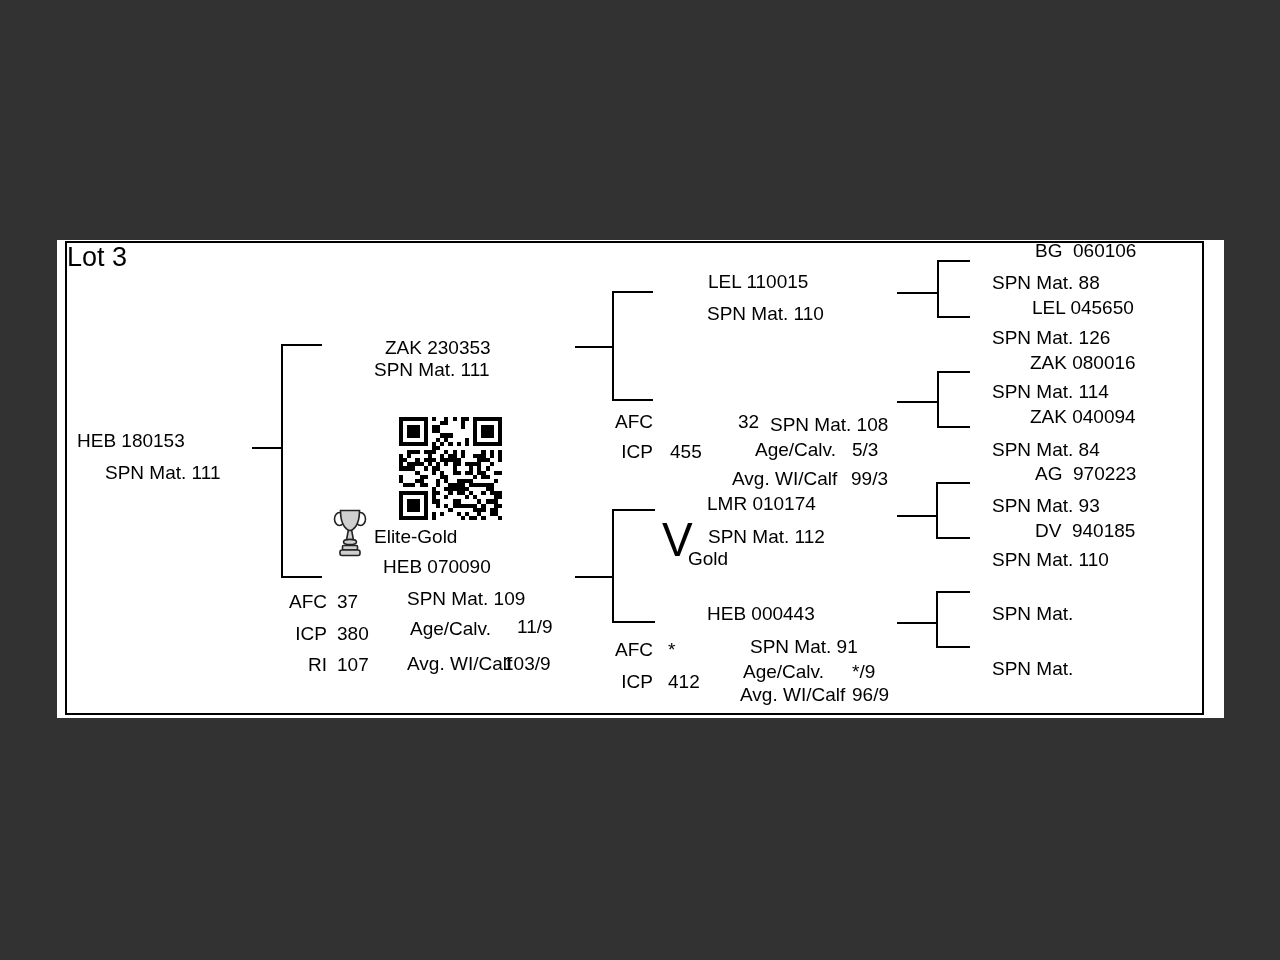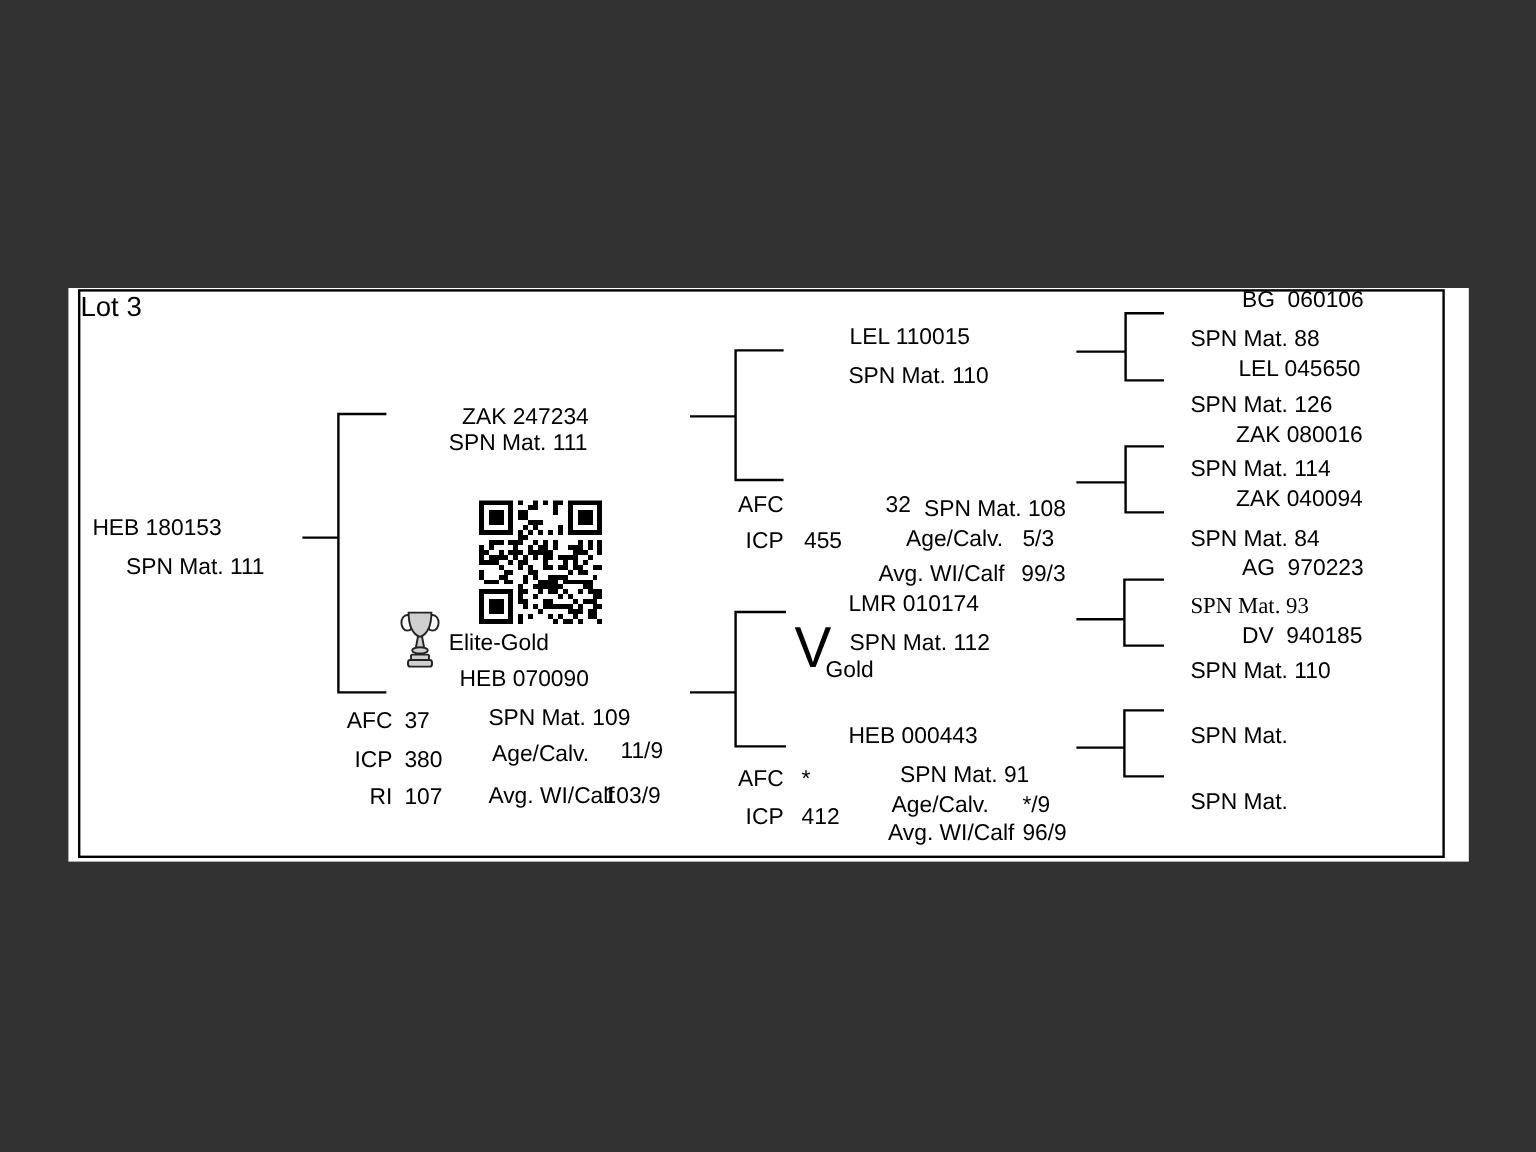--- a/index.html
+++ b/index.html
@@ -18,21 +18,21 @@
   .frame{
     position:absolute;left:65px;top:241px;width:1139px;height:474px;
     border:2px solid #000;box-sizing:border-box;
     background:#fff;
   }
   .t{
     position:absolute;
     font-size:19px;line-height:1.1;
     white-space:pre;
   }
-  .title{font-size:23px;}
+  .title{font-size:27px;}
   .lbl{text-align:right;}
   .vmark{font-size:46px;line-height:1;transform:scaleY(1.05);transform-origin:top left;}
   svg.lines{position:absolute;left:0;top:0;pointer-events:none;}
   .qr{position:absolute;left:399px;top:417px;width:103px;height:103px;}
   .trophy{position:absolute;left:333px;top:507px;width:34px;height:50px;}
 </style>
 </head>
 <body>
 
 <div class="sheet"></div>
@@ -48,21 +48,21 @@
     <path d="M897 516 H937 M970 483 H937 V538 H970"></path>
     <path d="M897 623 H937 M970 592 H937 V647 H970"></path>
   </g>
 </svg>
 
 <div class="t title" style="left:67px;top:243px;">Lot 3</div>
 
 <div class="t" style="left:77px;top:431px;">HEB 180153</div>
 <div class="t" style="left:105px;top:463px;">SPN Mat. 111</div>
 
-<div class="t" style="left:385px;top:338px;">ZAK 247234</div>
+<div class="t" style="left:385px;top:338px;">ZAK 230353</div>
 <div class="t" style="left:374px;top:360px;">SPN Mat. 111</div>
 
 <div class="qr" id="qrbox"><svg viewBox="0 0 25 25" width="103" height="103" shape-rendering="crispEdges">
       <rect width="25" height="25" fill="#fff"></rect>
       <g fill="#000">
         <rect x="8" y="0" width="1" height="1"></rect>
         <rect x="11" y="0" width="1" height="1"></rect>
         <rect x="13" y="0" width="1" height="1"></rect>
         <rect x="15" y="0" width="1" height="1"></rect>
         <rect x="16" y="0" width="1" height="1"></rect>
@@ -331,19 +331,19 @@
 
 <div class="t" style="left:1035px;top:241px;">BG  060106</div>
 <div class="t" style="left:992px;top:273px;">SPN Mat. 88</div>
 <div class="t" style="left:1032px;top:298px;">LEL 045650</div>
 <div class="t" style="left:992px;top:328px;">SPN Mat. 126</div>
 <div class="t" style="left:1030px;top:353px;">ZAK 080016</div>
 <div class="t" style="left:992px;top:382px;">SPN Mat. 114</div>
 <div class="t" style="left:1030px;top:407px;">ZAK 040094</div>
 <div class="t" style="left:992px;top:440px;">SPN Mat. 84</div>
 <div class="t" style="left:1035px;top:464px;">AG  970223</div>
-<div class="t" style="left:992px;top:496px;font-family:Liberation Serif, serif;">SPN Mat. 93</div>
+<div class="t" style="left:992px;top:496px;">SPN Mat. 93</div>
 <div class="t" style="left:1035px;top:521px;">DV  940185</div>
 <div class="t" style="left:992px;top:550px;">SPN Mat. 110</div>
 <div class="t" style="left:1032px;top:574px;"></div>
 <div class="t" style="left:992px;top:604px;">SPN Mat.</div>
 <div class="t" style="left:1032px;top:629px;"></div>
 <div class="t" style="left:992px;top:659px;">SPN Mat.</div>
 
 </body></html>

